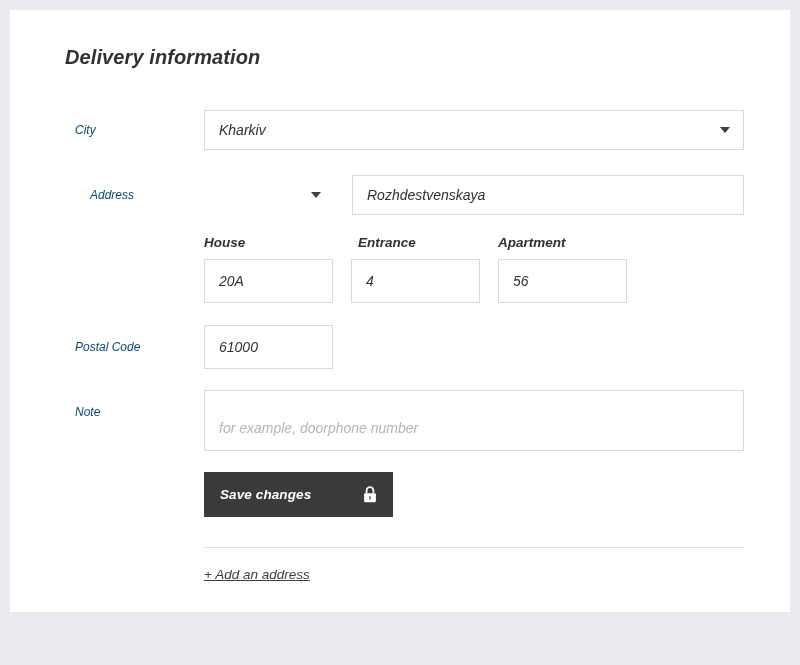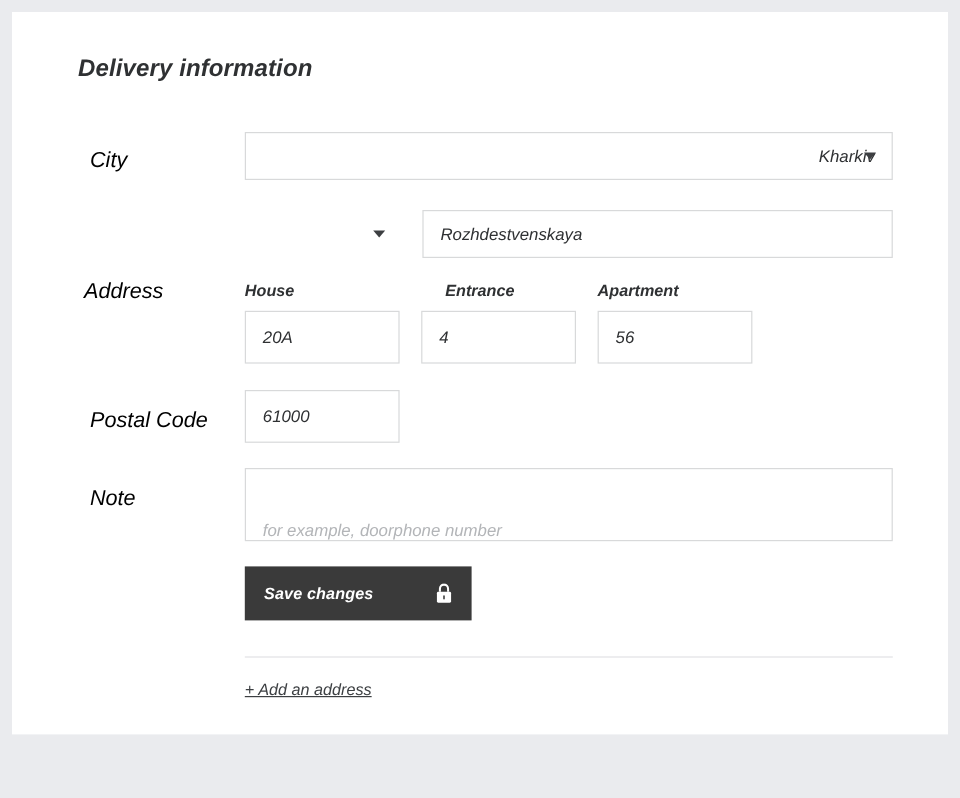--- a/index.html
+++ b/index.html
@@ -38,22 +38,22 @@
     left: 55px;
     top: 36px;
     font-size: 20px;
     font-weight: bold;
     color: #2f3133;
     letter-spacing: 0.1px;
   }
 
   .field-label {
     position: absolute;
-    font-size: 18px;
-    color: #000000;
+    font-size: 12px;
+    color: #0c4a6e;
     white-space: nowrap;
   }
 
   .sub-label {
     position: absolute;
     font-size: 13.5px;
     color: #2f3133;
     font-weight: bold;
     white-space: nowrap;
   }
@@ -68,34 +68,34 @@
     padding: 0 14px;
     font-size: 14px;
     color: #2f3133;
   }
 
   .input-box.placeholder-text {
     color: #b3b5b8;
   }
 
   .select-box {
-    justify-content: flex-end;
+    justify-content: flex-start;
   }
 
   .caret {
     position: absolute;
     width: 0;
     height: 0;
     border-left: 5px solid transparent;
     border-right: 5px solid transparent;
     border-top: 6px solid #3d3f42;
   }
 
   .textarea-box {
-    align-items: flex-end;
+    align-items: center;
     padding-top: 14px;
   }
 
   
   .save-btn {
     position: absolute;
     left: 194px;
     top: 462px;
     width: 189px;
     height: 45px;
@@ -162,34 +162,34 @@
 
     <div class="page-title">Delivery information</div>
 
     <div class="field-label" style="left:65px; top:113px;">City</div>
 
     <div class="input-box select-box" style="left:194px; top:100px; width:540px; height:40px;">
       <span>Kharkiv</span>
     </div>
     <span class="caret" style="left:710px; top:117px;"></span>
 
-    <div class="field-label" style="left:60px; top:178px;margin-top:44px;">Address</div>
+    <div class="field-label" style="left:80px; top:178px;">Address</div>
 
     <span class="caret" style="left:301px; top:182px;"></span>
 
     <div class="input-box" style="left:342px; top:165px; width:392px; height:40px;">
       <span>Rozhdestvenskaya</span>
     </div>
 
     <div class="sub-label" style="left:194px; top:225px;">House</div>
     <div class="input-box" style="left:194px; top:249px; width:129px; height:44px;">
       <span>20A</span>
     </div>
 
-    <div class="sub-label" style="left:341px; top:225px;padding-left:20px;">Entrance</div>
+    <div class="sub-label" style="left:328px; top:225px;padding-left:20px;">Entrance</div>
     <div class="input-box" style="left:341px; top:249px; width:129px; height:44px;">
       <span>4</span>
     </div>
 
     <div class="sub-label" style="left:488px; top:225px;">Apartment</div>
     <div class="input-box" style="left:488px; top:249px; width:129px; height:44px;">
       <span>56</span>
     </div>
 
     <div class="field-label" style="left:65px; top:330px;">Postal Code</div>

